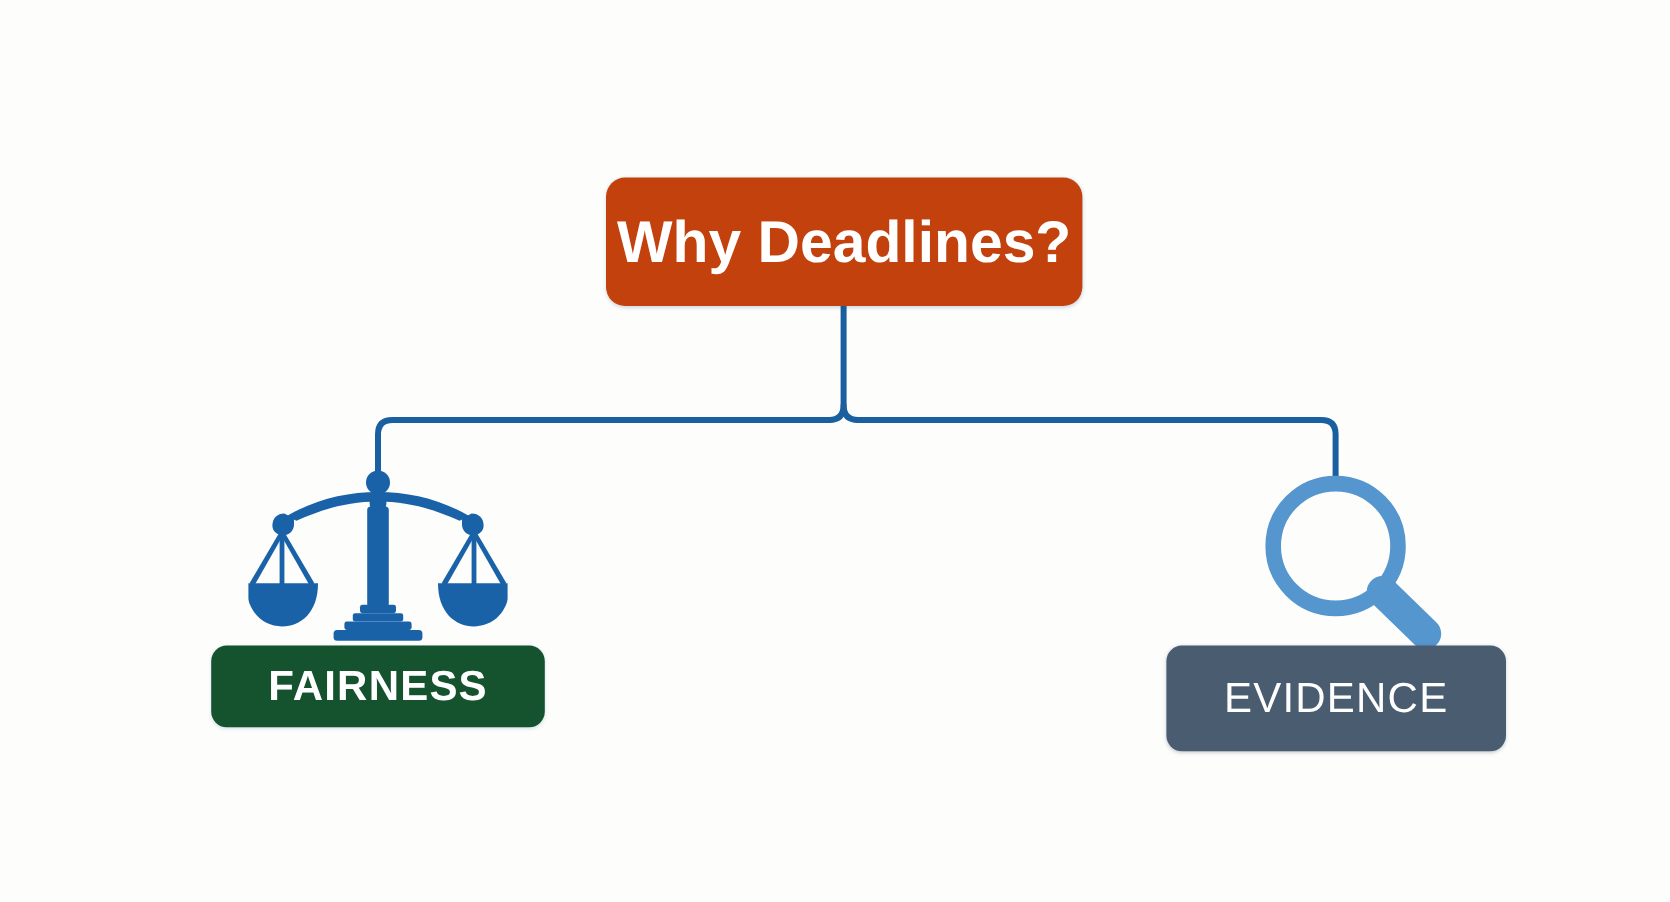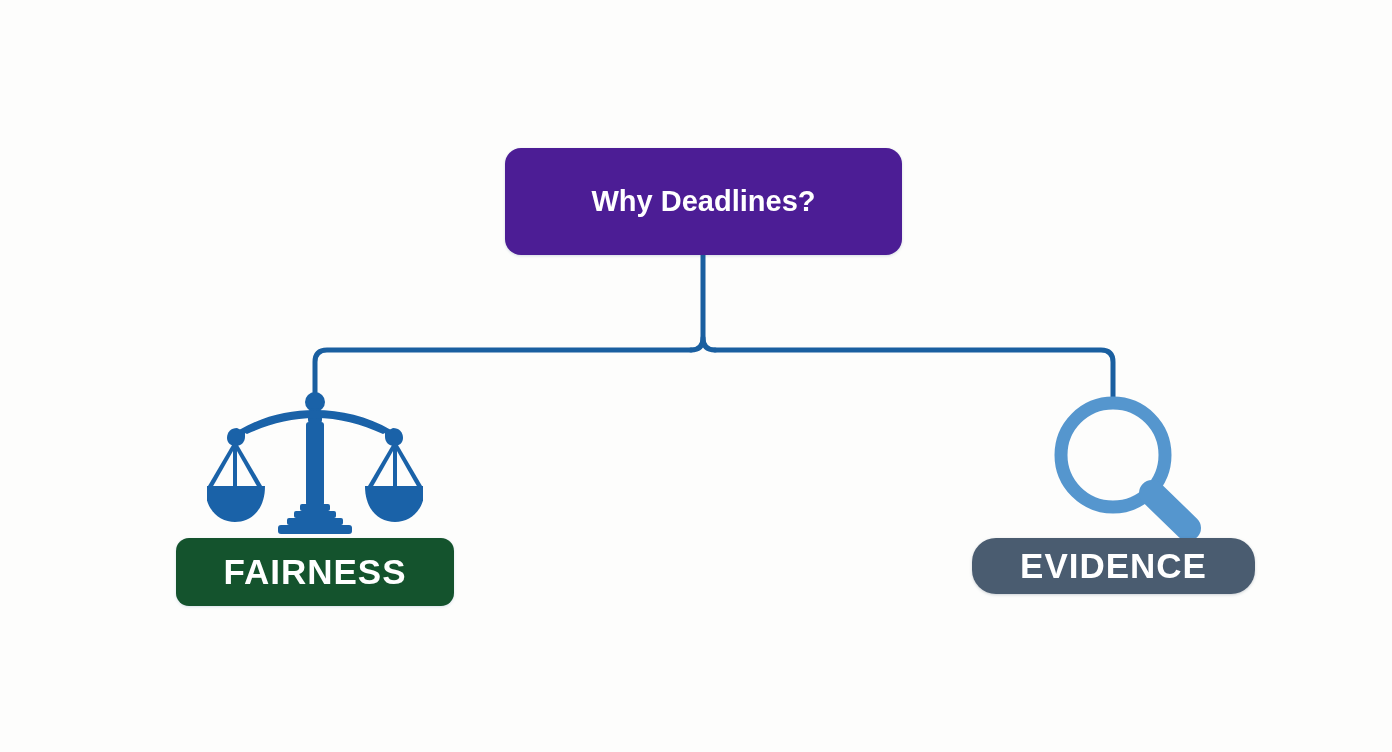--- a/index.html
+++ b/index.html
@@ -43,23 +43,23 @@
     text-align: center;
     white-space: nowrap;
     letter-spacing: 0.5px;
   }
 
   #root-node {
     left: 505px;
     top: 148px;
     width: 397px;
     height: 107px;
-    background: #4c1d95;
+    background: #c2410c;
     border-radius: 16px;
-    font-size: 29px;
+    font-size: 49px;
     font-weight: bold;
     letter-spacing: 0px;
     box-shadow: 0 1px 3px rgba(20,60,110,0.18);
   }
 
   #fairness-node {
     left: 176px;
     top: 538px;
     width: 278px;
     height: 68px;
@@ -68,25 +68,25 @@
     font-size: 35px;
     font-weight: bold;
     letter-spacing: 1px;
     box-shadow: 0 1px 3px rgba(90,130,175,0.22);
   }
 
   #evidence-node {
     left: 972px;
     top: 538px;
     width: 283px;
-    height: 56px;
+    height: 88px;
     background: #4a5c70;
-    border-radius: 24px;
+    border-radius: 13px;
     font-size: 35px;
-    font-weight: bold;
+    font-weight: normal;
     letter-spacing: 1px;
     box-shadow: 0 1px 3px rgba(60,80,100,0.25);
   }
 
   
   .icon-wrap {
     position: absolute;
   }
 
   #scales-icon-wrap {

